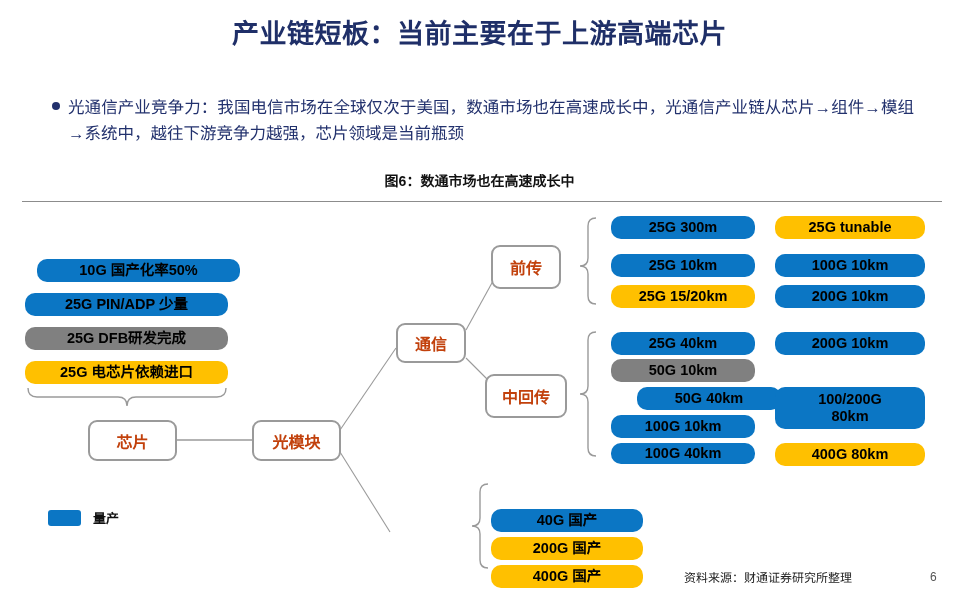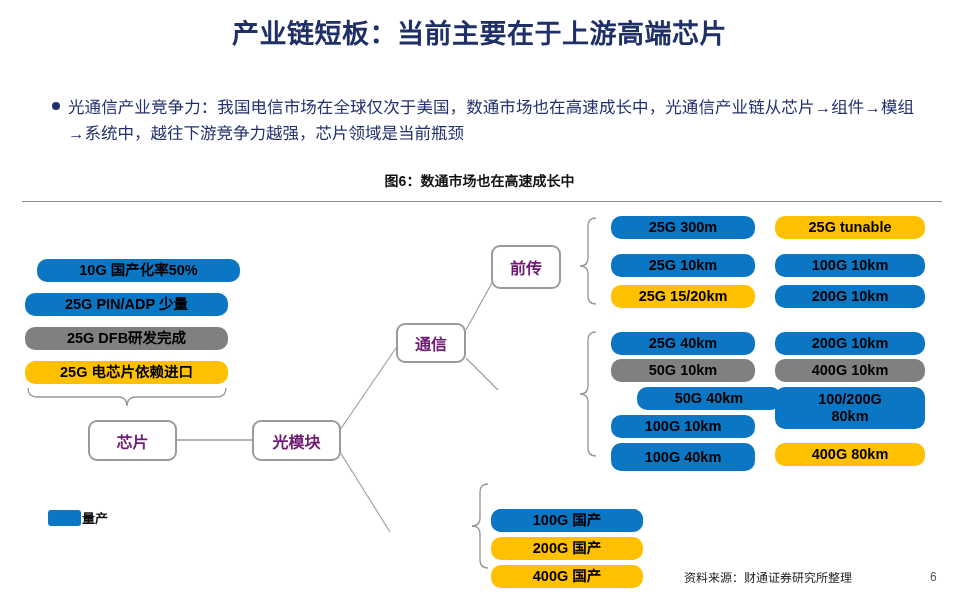--- a/index.html
+++ b/index.html
@@ -99,21 +99,21 @@
   .node {
     position: absolute;
     background: #ffffff;
     border: 2px solid #9a9a9a;
     border-radius: 9px;
     display: flex;
     align-items: center;
     justify-content: center;
     font-weight: bold;
     font-size: 16px;
-    color: #701a75;
+    color: #c2410c;
     box-sizing: border-box;
   }
 
   .connector {
     position: absolute;
     pointer-events: none;
   }
 
   
   #legend {
@@ -123,21 +123,21 @@
     display: flex;
     align-items: center;
   }
   #legend-swatch {
     width: 33px;
     height: 16px;
     background: #0b76c4;
     border-radius: 3px;
   }
   #legend-label {
-    margin-left: 1px;
+    margin-left: 12px;
     font-size: 13px;
     font-weight: bold;
     color: #111111;
   }
 
   
   #source-note {
     position: absolute;
     left: 684px;
     top: 568px;
@@ -192,43 +192,42 @@
 
   <div class="bar blue" style="left:25px; top:259px; width:203px; height:23px;margin-left:12px;">10G 国产化率50%</div>
   <div class="bar blue" style="left:25px; top:293px; width:203px; height:23px;">25G PIN/ADP 少量</div>
   <div class="bar gray" style="left:25px; top:327px; width:203px; height:23px;">25G DFB研发完成</div>
   <div class="bar yellow" style="left:25px; top:361px; width:203px; height:23px;">25G 电芯片依赖进口</div>
 
   <div class="node" style="left:88px; top:420px; width:89px; height:41px;">芯片</div>
   <div class="node" style="left:396px; top:323px; width:70px; height:40px;">通信</div>
   <div class="node" style="left:252px; top:420px; width:89px; height:41px;">光模块</div>
   <div class="node" style="left:491px; top:245px; width:70px; height:44px;">前传</div>
+  <div class="node" style="left:485px; top:374px; width:82px; height:44px;">中回传</div>
 
   <div class="bar blue" style="left:611px; top:216px; width:144px; height:23px;">25G 300m</div>
   <div class="bar blue" style="left:611px; top:254px; width:144px; height:23px;">25G 10km</div>
   <div class="bar yellow" style="left:611px; top:285px; width:144px; height:23px;">25G 15/20km</div>
 
   <div class="bar yellow" style="left:775px; top:216px; width:150px; height:23px;">25G tunable</div>
   <div class="bar blue" style="left:775px; top:254px; width:150px; height:23px;">100G 10km</div>
   <div class="bar blue" style="left:775px; top:285px; width:150px; height:23px;">200G 10km</div>
 
   <div class="bar blue" style="left:611px; top:332px; width:144px; height:23px;">25G 40km</div>
   <div class="bar gray" style="left:611px; top:359px; width:144px; height:23px;">50G 10km</div>
   <div class="bar blue" style="left:637px; top:387px; width:144px; height:23px;">50G 40km</div>
   <div class="bar blue" style="left:611px; top:415px; width:144px; height:23px;">100G 10km</div>
-  <div class="bar blue" style="left:611px; top:443px; width:144px; height:28px;">100G 40km</div>
+  <div class="bar blue" style="left:611px; top:443px; width:144px; height:21px;">100G 40km</div>
 
   <div class="bar blue" style="left:775px; top:332px; width:150px; height:23px;">200G 10km</div>
-  <div class="bar gray" style="left:775px; top:359px; width:150px; height:23px;">400G 10km</div>
   <div class="bar blue" style="left:775px; top:387px; width:150px; height:42px;">100/200G
 80km</div>
   <div class="bar yellow" style="left:775px; top:443px; width:150px; height:23px;">400G 80km</div>
 
   <div class="bar blue" style="left:491px; top:481px; width:152px; height:23px;margin-top:28px;">40G 国产</div>
-  <div class="bar blue" style="left:491px; top:509px; width:152px; height:23px;">100G 国产</div>
   <div class="bar yellow" style="left:491px; top:537px; width:152px; height:23px;">200G 国产</div>
   <div class="bar yellow" style="left:491px; top:565px; width:152px; height:23px;">400G 国产</div>
 
   <div id="legend">
     <span id="legend-swatch"></span>
     <span id="legend-label">量产</span>
   </div>
 
   <div id="source-note">资料来源：财通证券研究所整理</div>
   <div id="page-number">6</div>

